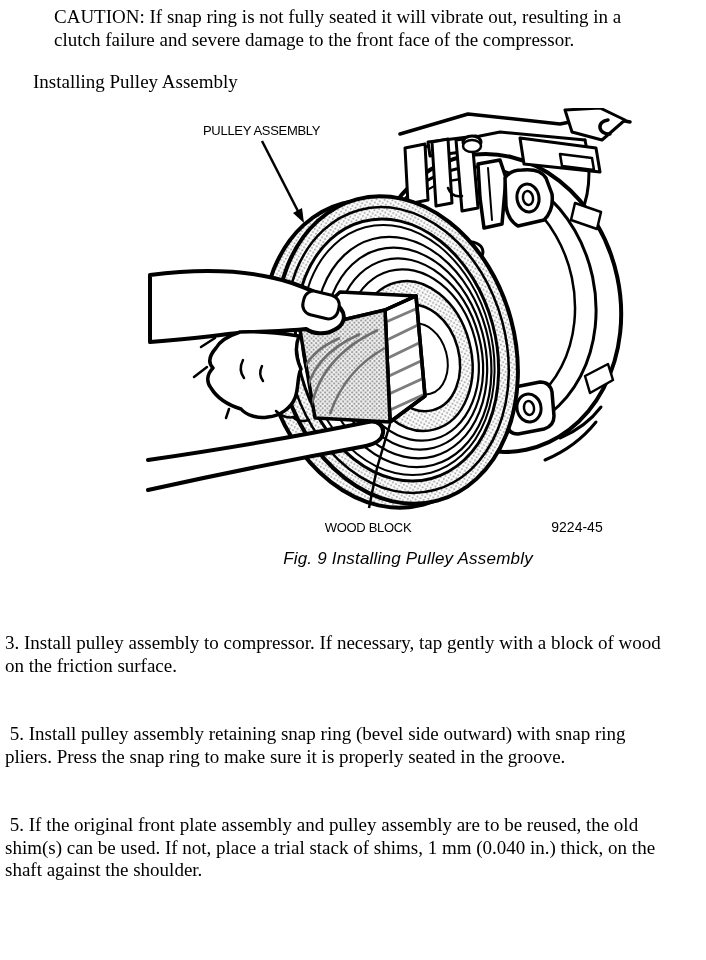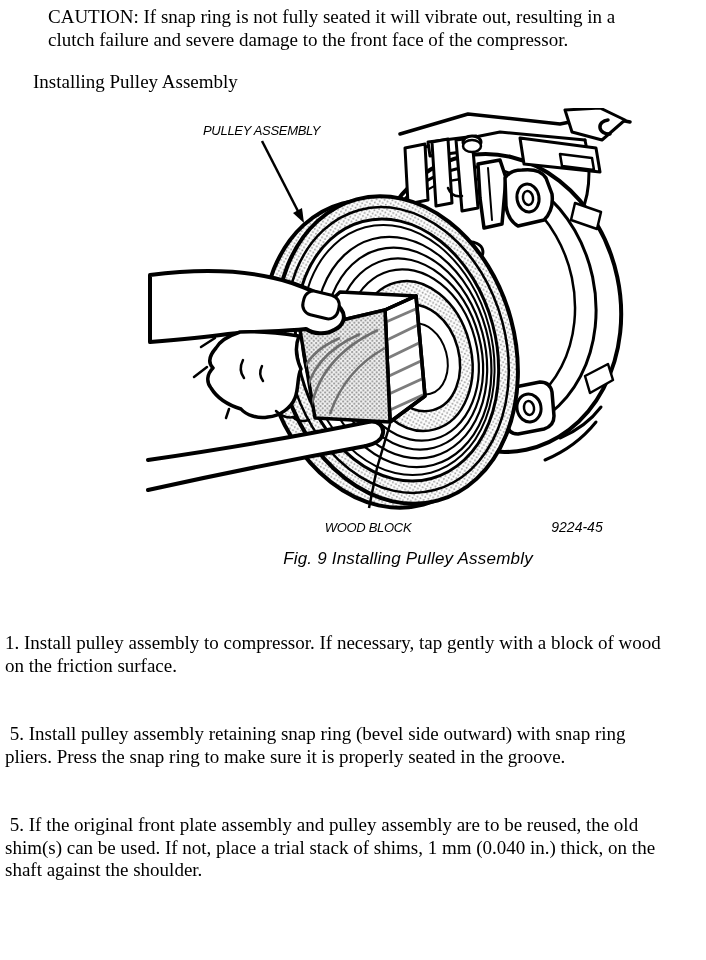--- a/index.html
+++ b/index.html
@@ -1,23 +1,23 @@
 <!DOCTYPE html>
 <html><head>
 <meta charset="utf-8">
 <style>
   html,body{margin:0;padding:0;background:#fff;}
   .page{
     position:relative;width:706px;height:960px;background:#ffffff;color:#000;
     overflow:hidden;font-family:"Liberation Serif",serif;
   }
   .txt{white-space:pre;font-size:19px;line-height:22.7px;}
-  #para-caution-top{position:absolute;top:6px;left:48px;}
+  #para-caution-top{position:absolute;top:6px;left:54px;}
   #section-heading{position:absolute;top:71px;left:33px;}
-  #figure-svg-wrap{position:absolute;top:108px;left:0;width:562px;height:440px;font-style:italic;}
+  #figure-svg-wrap{position:absolute;top:108px;left:0;width:562px;height:440px;}
   #figure-caption{
     position:absolute;top:549px;left:110px;width:596px;text-align:center;
     font-family:"Liberation Sans",sans-serif;font-weight:normal;font-style:italic;
     font-size:17px;letter-spacing:0.2px;
   }
   #steps{position:absolute;top:587px;left:5px;right:0;}
   #steps p{margin:0;}
   #steps .caution-mid{margin:24.6px 0 23.3px 27px;}
   svg text.fig-label{
     font-family:"Liberation Sans",sans-serif;font-size:13px;letter-spacing:-0.3px;fill:#000;
@@ -162,21 +162,21 @@
         <text class="fig-label" x="203" y="27">PULLEY ASSEMBLY</text>
         <text class="fig-label" x="368" y="424" text-anchor="middle">WOOD BLOCK</text>
         <text class="fig-num" x="577" y="424" text-anchor="middle">9224-45</text>
       </g>
     </svg>
   </div>
 
   <div id="figure-caption">Fig. 9 Installing Pulley Assembly</div>
 
   <div id="steps" class="txt">
-    <p>1. Install pulley assembly to compressor. If necessary, tap gently with a block of wood
+    <p>3. Install pulley assembly to compressor. If necessary, tap gently with a block of wood
 on the friction surface.</p>
     <p> 5. Install pulley assembly retaining snap ring (bevel side outward) with snap ring
 pliers. Press the snap ring to make sure it is properly seated in the groove.</p>
     <p> 5. If the original front plate assembly and pulley assembly are to be reused, the old
 shim(s) can be used. If not, place a trial stack of shims, 1 mm (0.040 in.) thick, on the
 shaft against the shoulder.</p>
     
     
     
   </div>

